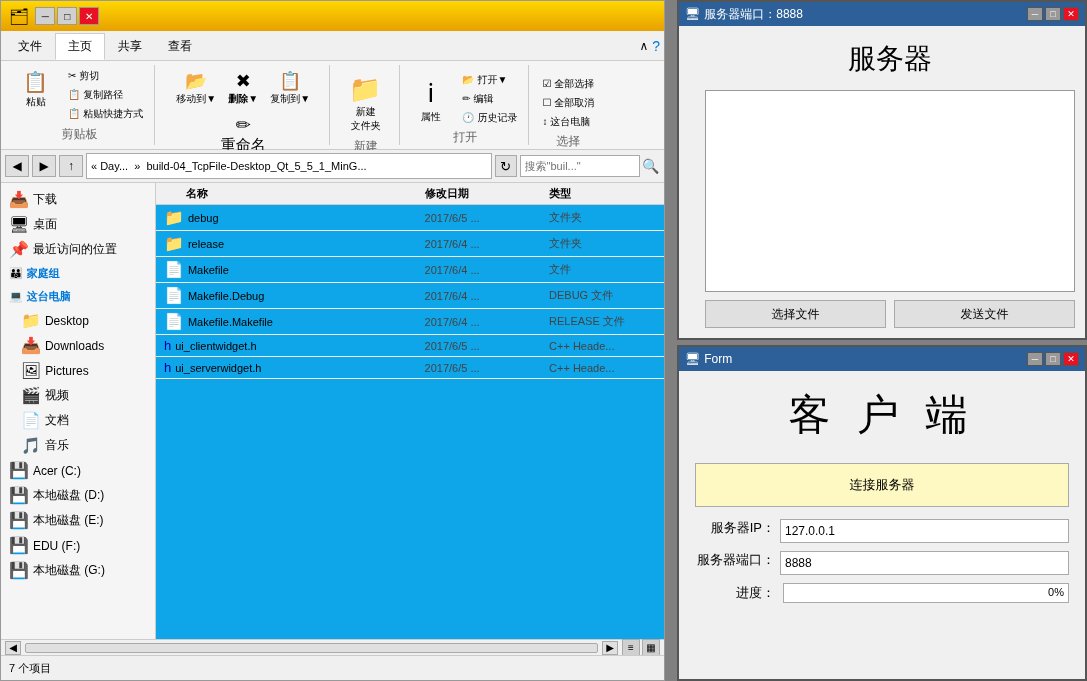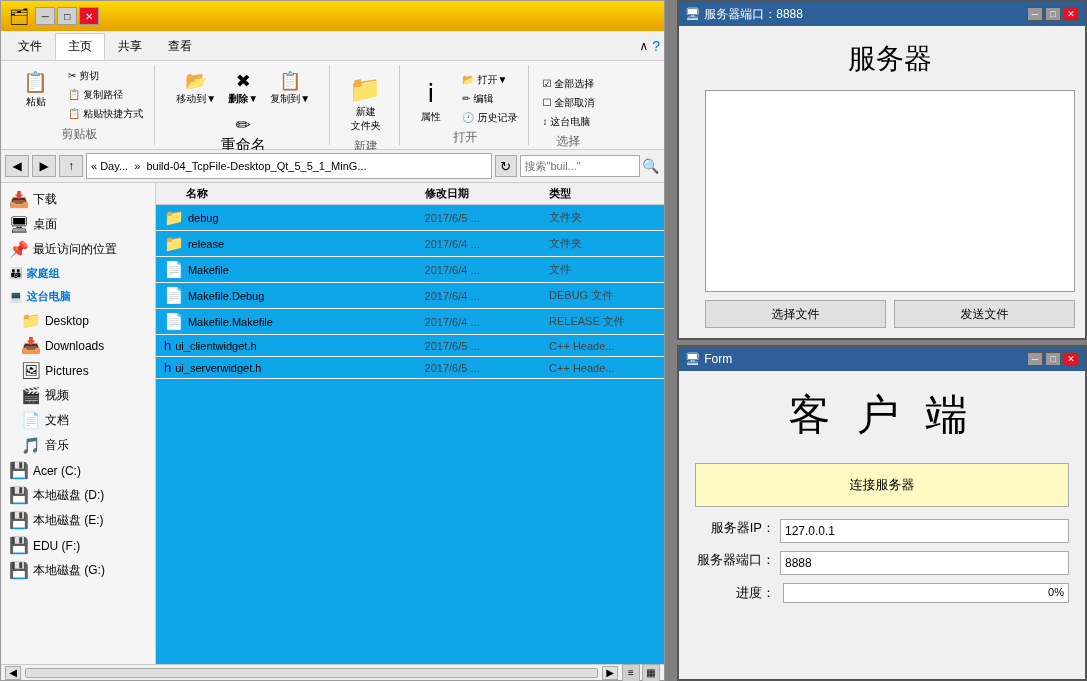--- a/index.html
+++ b/index.html
@@ -649,20 +649,23 @@
 
   <div style="height:16px; background:#f0f0f0; border-top:1px solid #ccc; display:flex; align-items:center; padding:0 4px; gap:4px;">
     <button style="width:16px;height:14px;font-size:10px;background:#e0e0e0;border:1px solid #aaa;cursor:pointer;">◀</button>
     <div style="flex:1;height:10px;background:#e0e0e0;border:1px solid #aaa;border-radius:2px;"></div>
     <button style="width:16px;height:14px;font-size:10px;background:#e0e0e0;border:1px solid #aaa;cursor:pointer;">▶</button>
     <div class="view-icons">
       <button class="view-icon-btn">≡</button>
       <button class="view-icon-btn">▦</button>
     </div>
   </div>
+  <div class="status-bar">
+    <span>7 个项目</span>
+  </div>
 </div>
 
 <div class="server-window">
   <div class="server-title">
     <span style="margin-right:4px;">🖥</span>
     <span class="server-title-text">服务器端口：8888</span>
     <div class="server-title-controls">
       <button class="server-ctrl-btn">─</button>
       <button class="server-ctrl-btn">□</button>
       <button class="server-ctrl-btn close-btn">✕</button>

